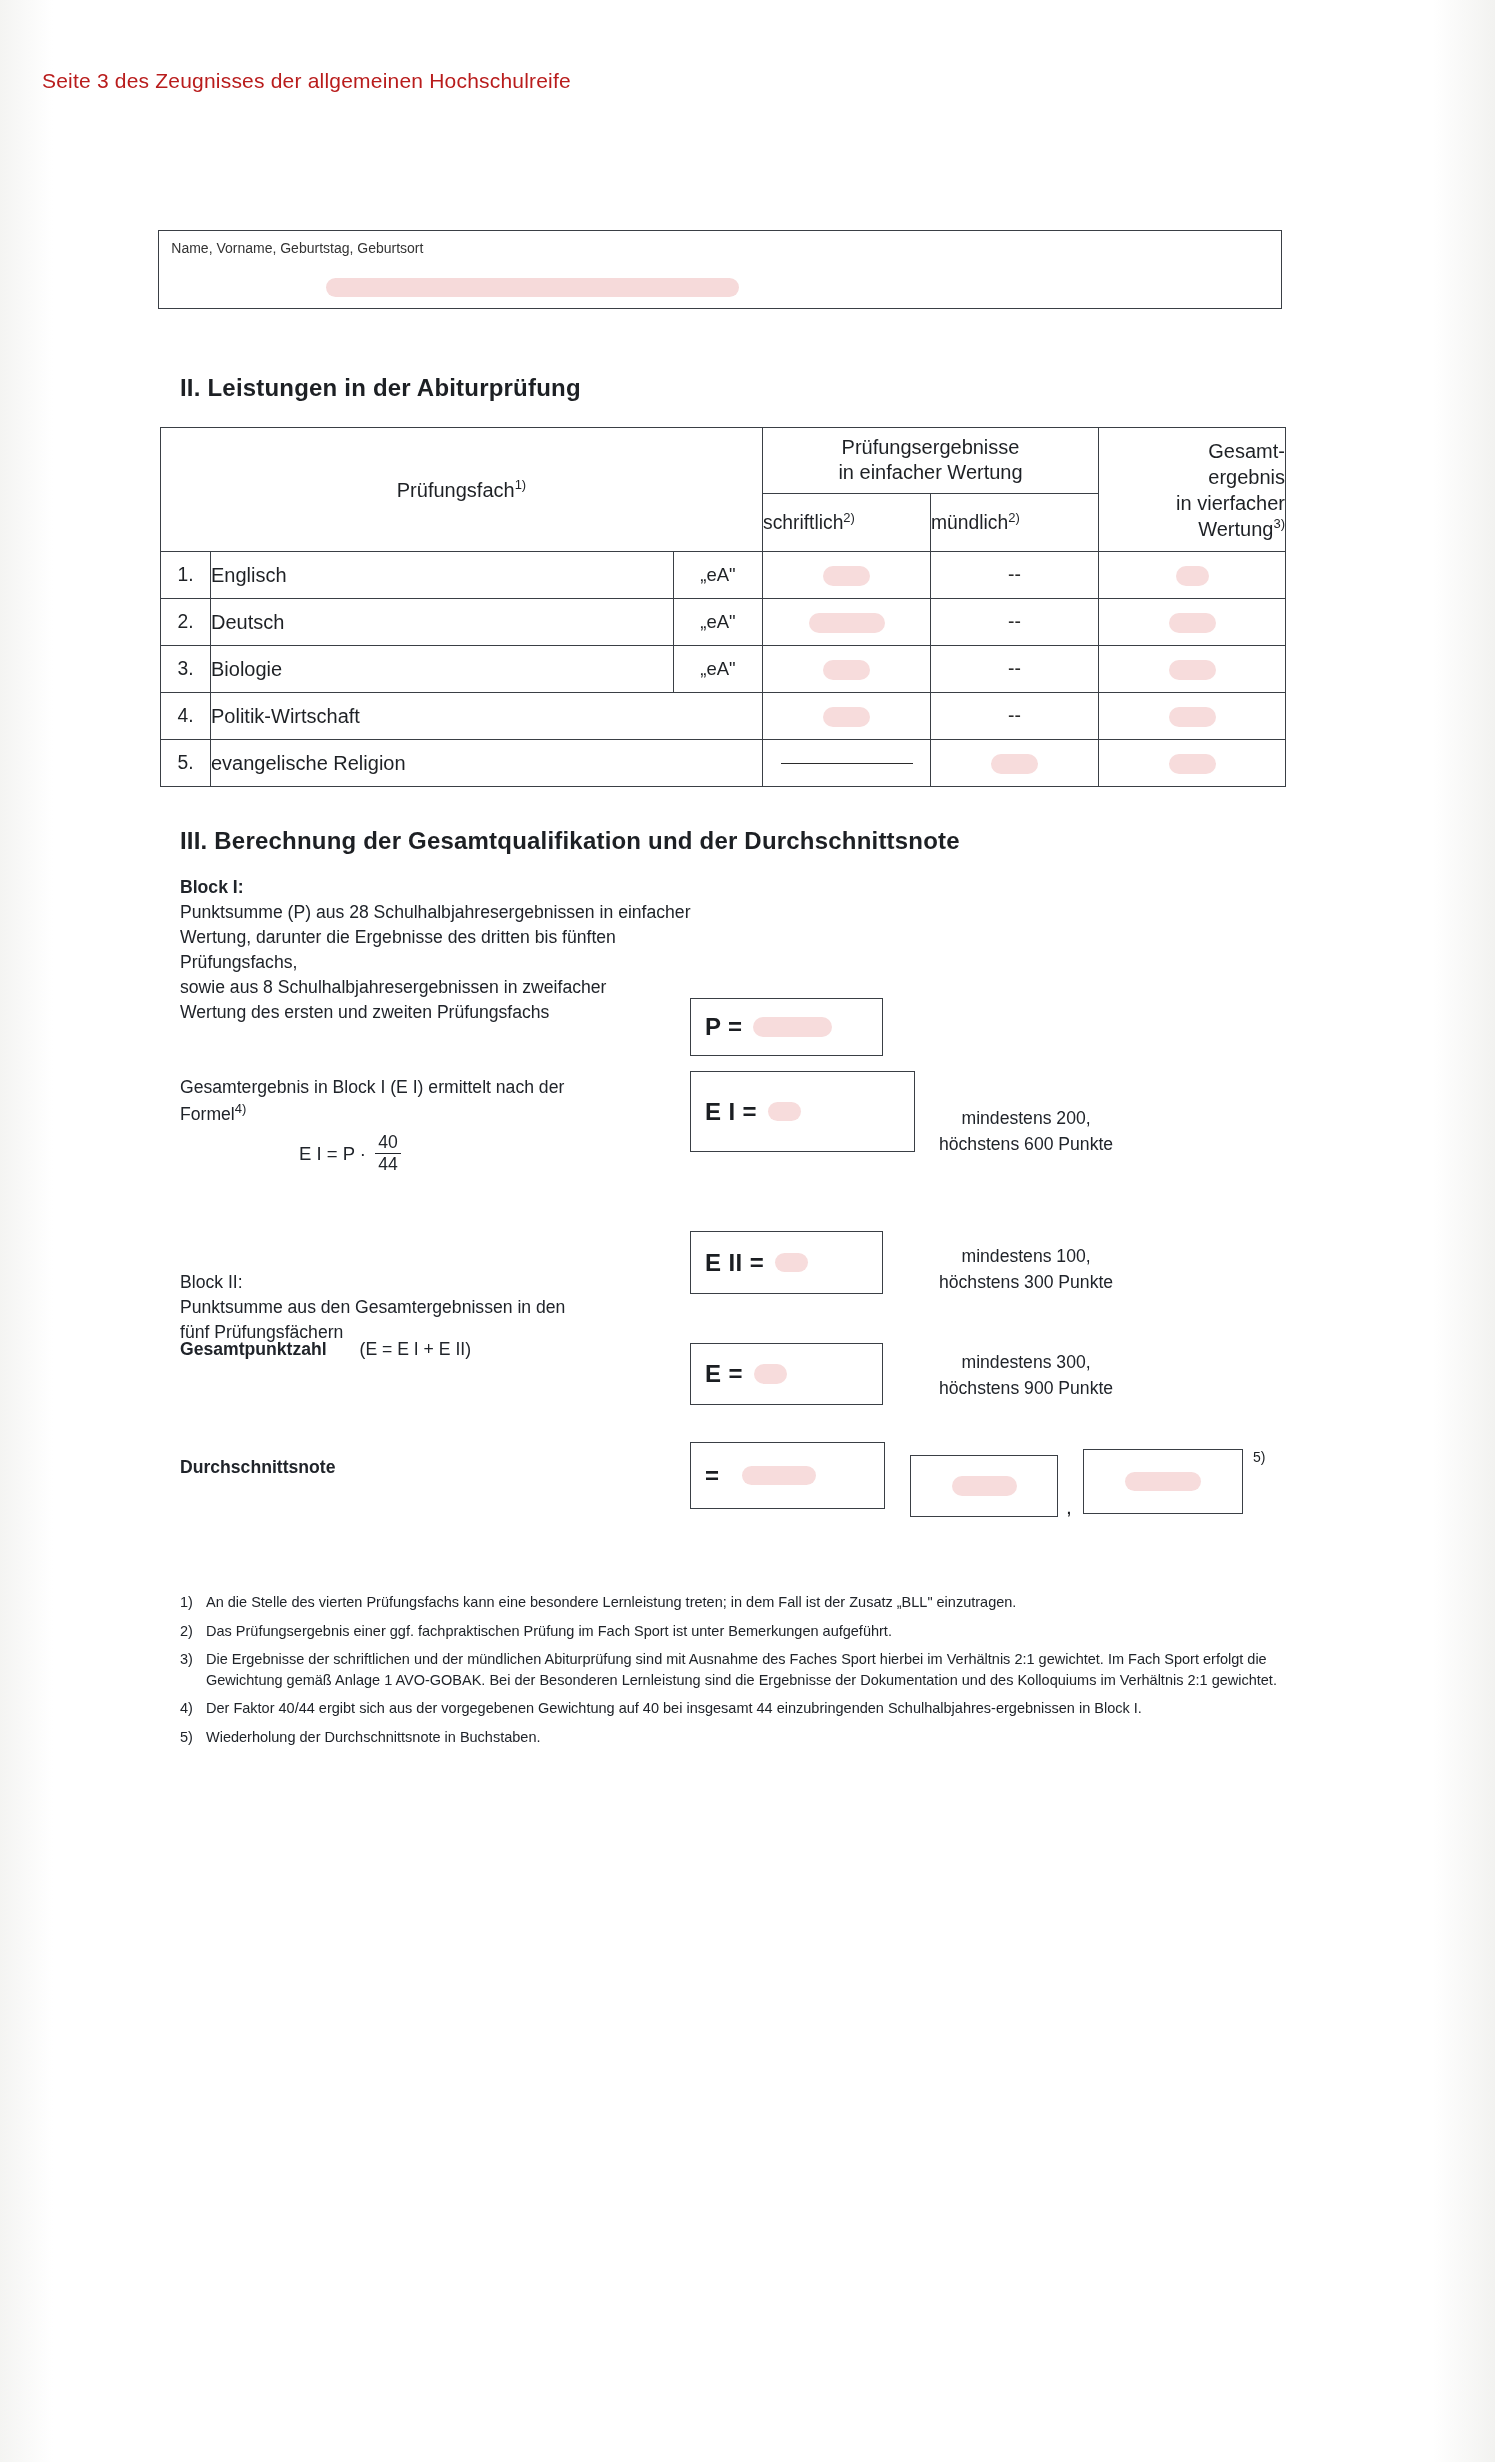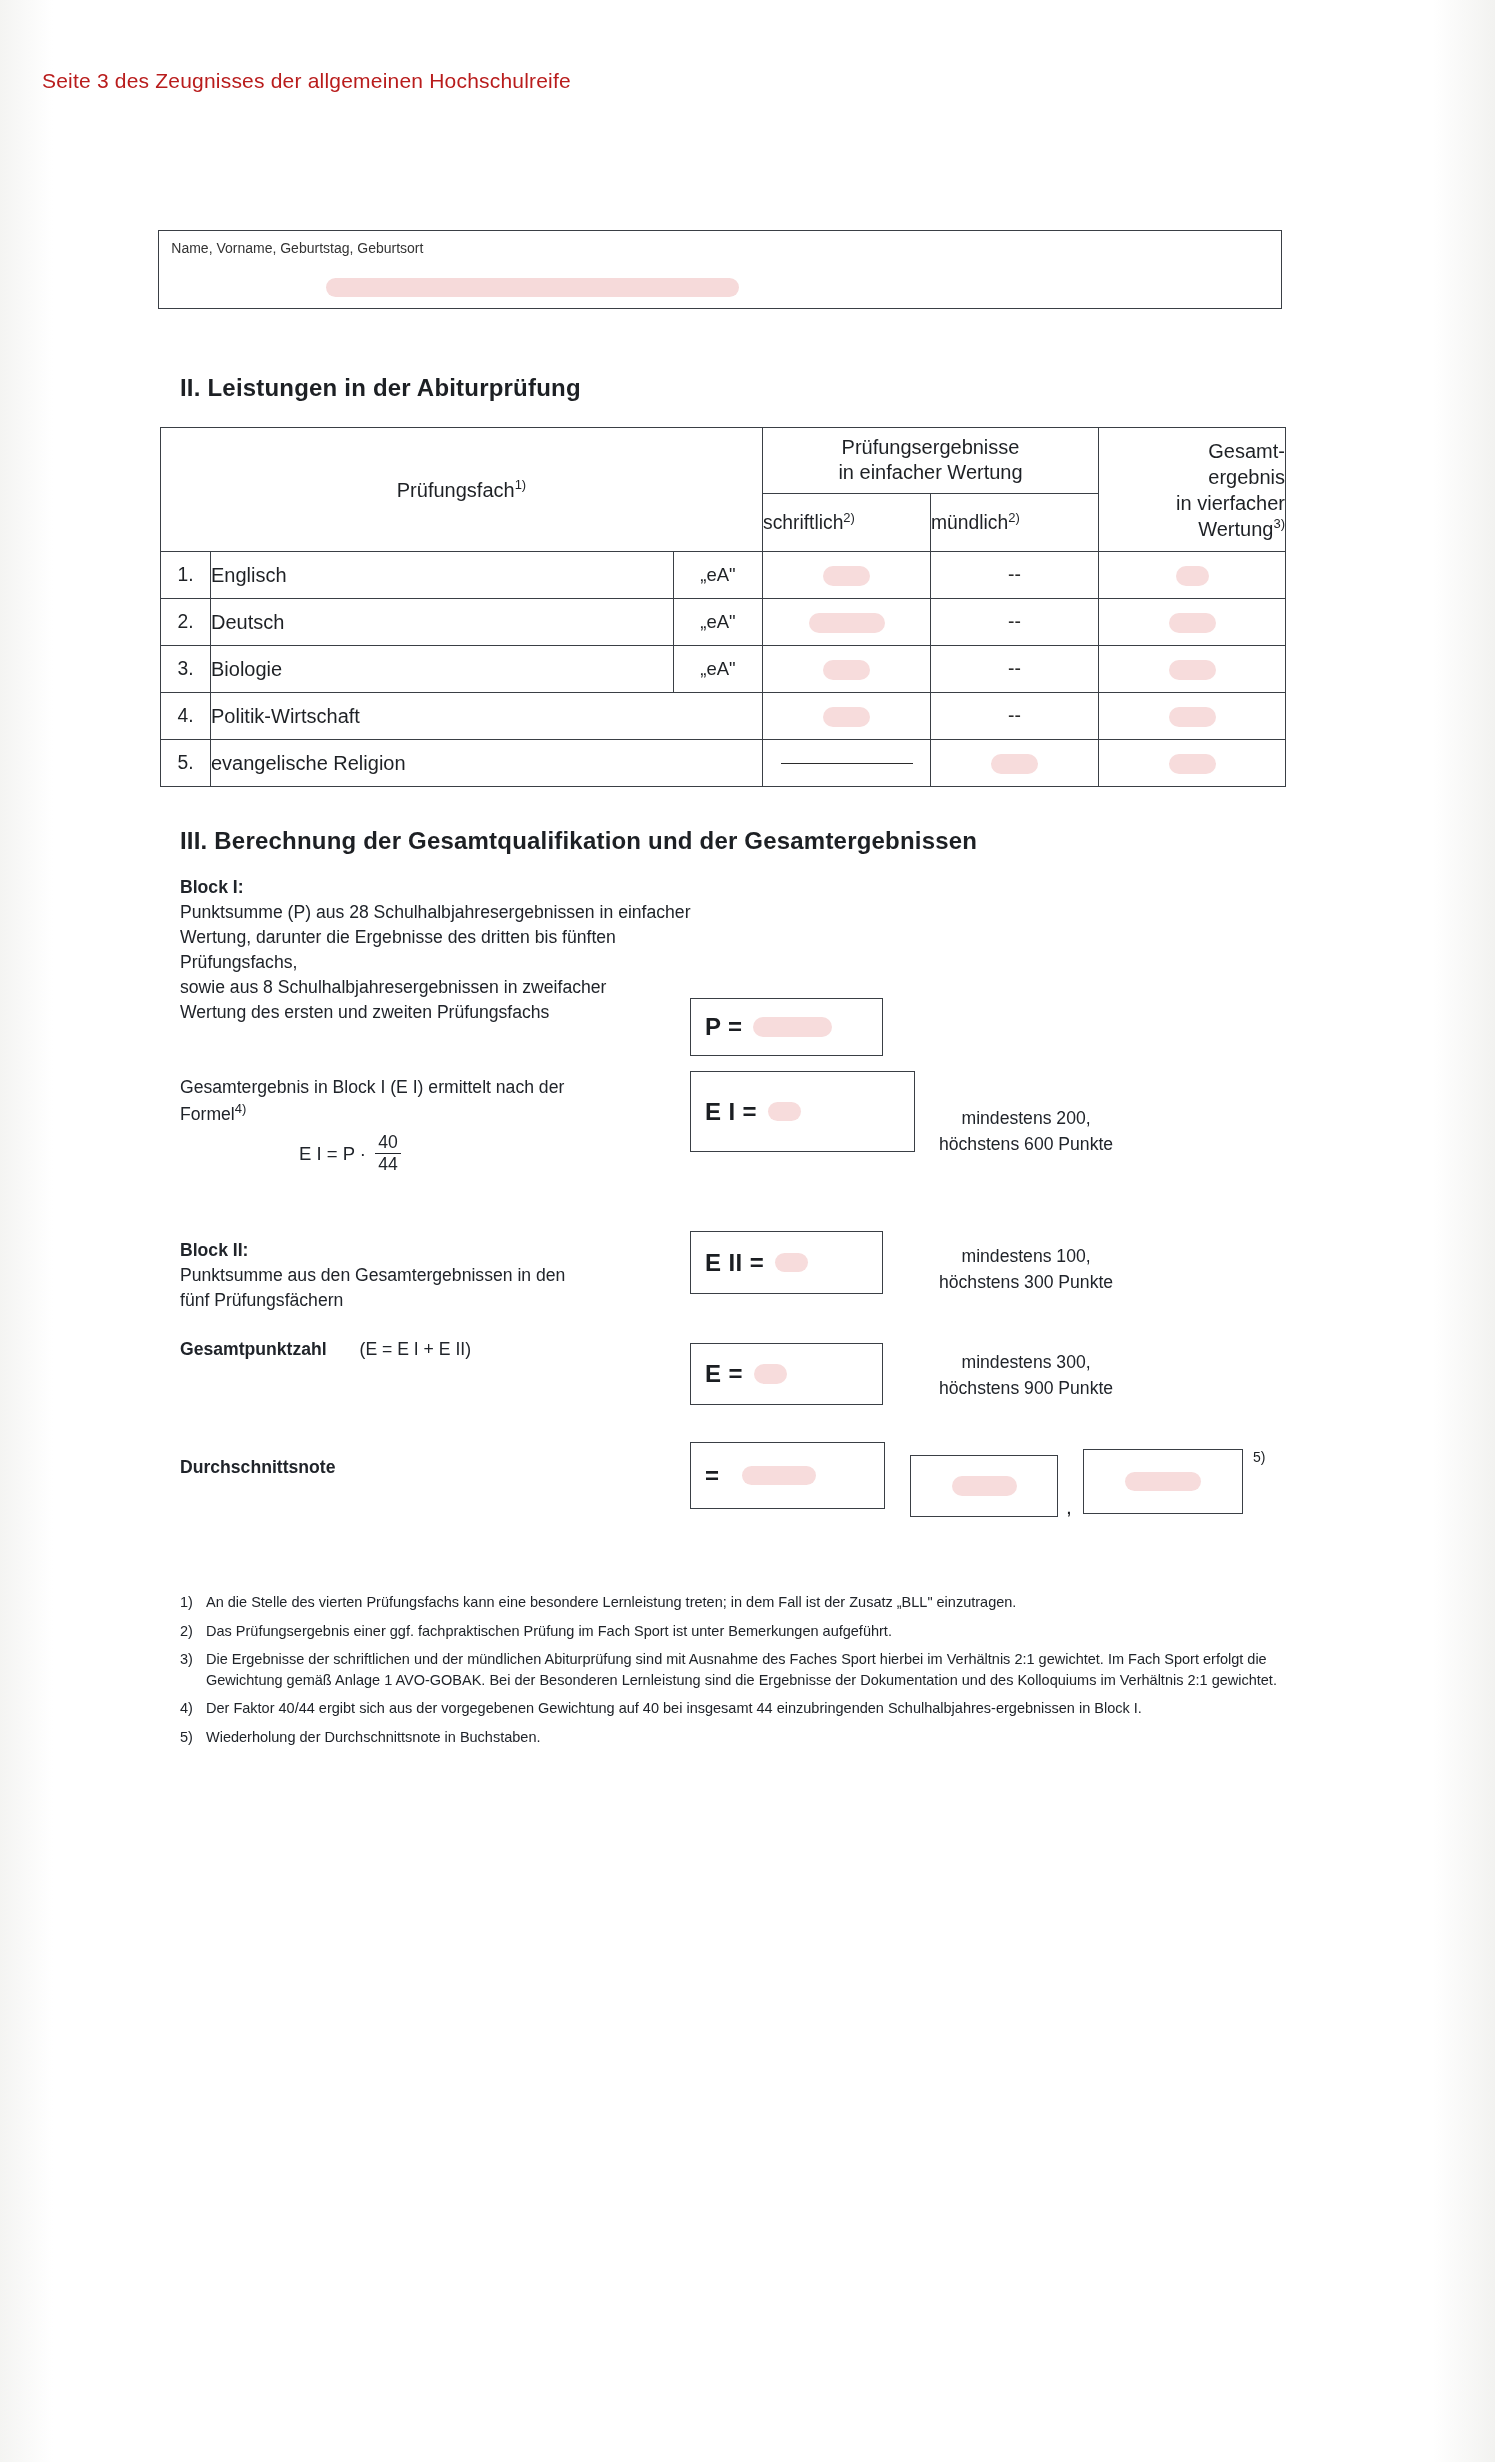--- a/index.html
+++ b/index.html
@@ -335,21 +335,21 @@
     <tr>
       <td class="r-num">5.</td>
       <td class="r-fach" colspan="2">evangelische Religion</td>
       <td class="r-schr"><span class="strike-line"></span></td>
       <td class="r-mund"><span class="blob sm"></span></td>
       <td class="r-ges"><span class="blob sm"></span></td>
     </tr>
   </tbody>
       </table>
 
-  <h2 class="section" id="sec3">III. Berechnung der Gesamtqualifikation und der Gesamtergebnissen</h2>
+  <h2 class="section" id="sec3">III. Berechnung der Gesamtqualifikation und der Durchschnittsnote</h2>
 
   <div class="blk" style="left:180px; top:875px; width:598px;">
     <div style="font-weight:bold;">Block I:</div>
     <div>Punktsumme (P) aus 28 Schulhalbjahresergebnissen in einfacher</div>
     <div>Wertung, darunter die Ergebnisse des dritten bis fünften</div>
     <div>Prüfungsfachs,</div>
     <div>sowie aus 8 Schulhalbjahresergebnissen in zweifacher</div>
     <div>Wertung des ersten und zweiten Prüfungsfachs</div>
   </div>
 
@@ -374,21 +374,21 @@
   <div class="vbox" style="left:690px; top:1071px; width:225px; height:81px;">
     <span>E I =</span>
     <span class="val blob xs"></span>
   </div>
   <div class="note-right" style="left:939px; top:1106px;">
     <div>mindestens 200,</div>
     <div>höchstens 600 Punkte</div>
   </div>
 
   <div class="blk" style="left:180px; top:1238px; width:563px;">
-    <div style="font-weight:bold;">Block II:</div>
+    <div style="font-weight:normal;margin-top:32px;">Block II:</div>
     <div>Punktsumme aus den Gesamtergebnissen in den</div>
     <div>fünf Prüfungsfächern</div>
   </div>
 
   <div class="vbox" style="left:690px; top:1231px; width:193px; height:63px;">
     <span>E II =</span>
     <span class="val blob xs"></span>
   </div>
   <div class="note-right" style="left:939px; top:1244px;">
     <div>mindestens 100,</div>

